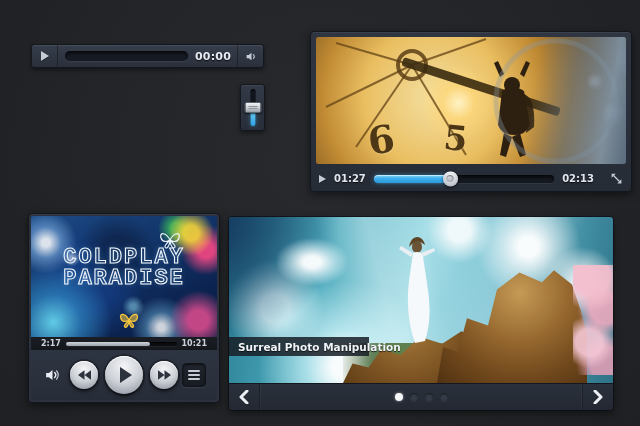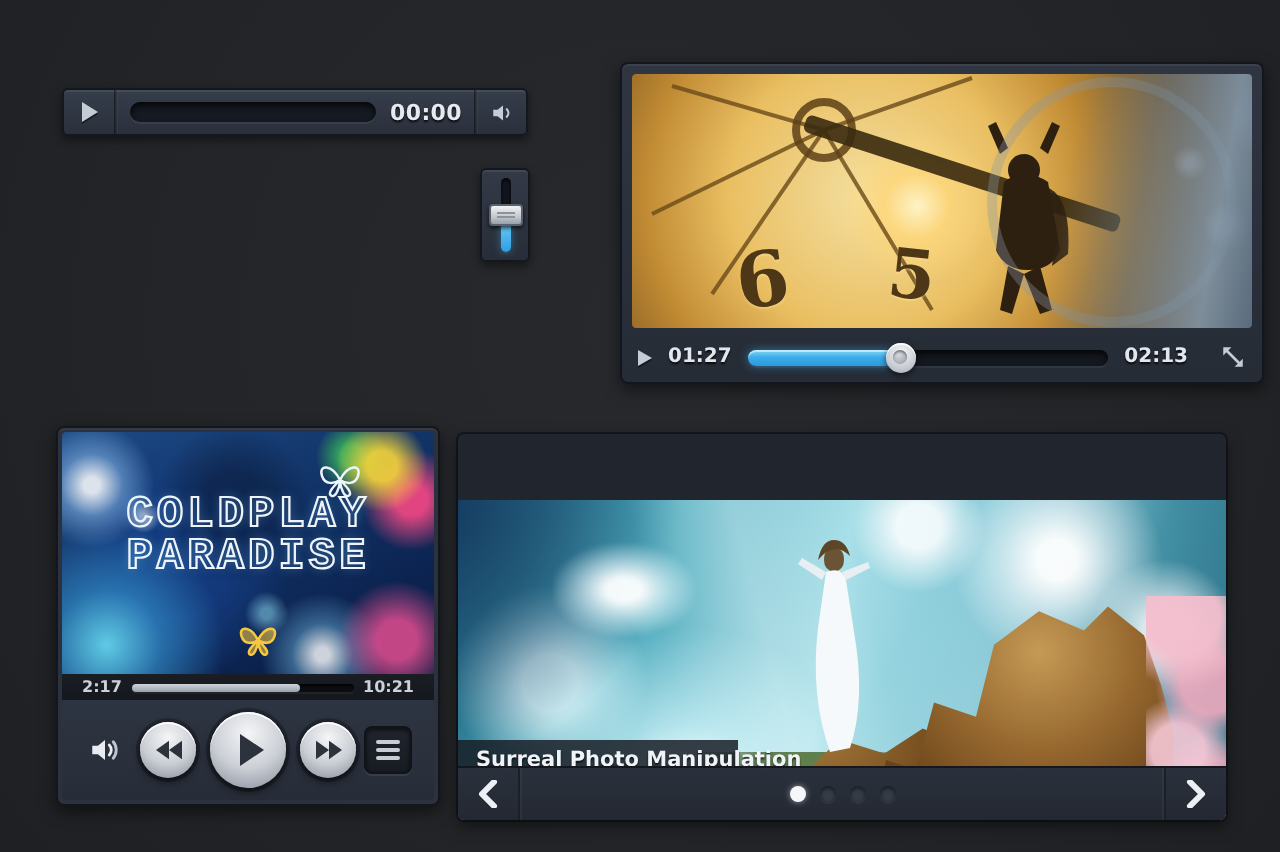--- a/index.html
+++ b/index.html
@@ -126,21 +126,21 @@
   .carousel{position:absolute;left:229px;top:217px;width:384px;height:193px;border-radius:3px;overflow:hidden;
     background:#20252e;box-shadow:0 3px 8px rgba(0,0,0,.5),0 0 0 1px #14171d;}
   .cimg{position:absolute;left:0;right:0;top:0;height:166px;overflow:hidden;
     background:
       radial-gradient(circle at -5% 0%, #13355c 0%, rgba(19,53,92,.6) 14%, rgba(0,0,0,0) 30%),
       radial-gradient(circle at 30% 90%, rgba(255,255,255,.95) 0 4%, rgba(210,245,250,.7) 12%, rgba(0,0,0,0) 28%),
       radial-gradient(circle at 78% 18%, rgba(255,255,255,.95) 0 3%, rgba(255,255,255,.55) 8%, rgba(0,0,0,0) 16%),
       radial-gradient(circle at 60% 8%, rgba(255,255,255,.85) 0 4%, rgba(0,0,0,0) 12%),
       radial-gradient(circle at 92% 40%, rgba(255,255,255,.8) 0 3%, rgba(0,0,0,0) 10%),
       radial-gradient(circle at 12% 55%, rgba(235,252,255,.8) 0 4%, rgba(0,0,0,0) 14%),
-      linear-gradient(100deg, #2a7d93 0%, #49a7ba 22%, #a8dfe8 48%, #7cc4d4 66%, #3f8ba0 88%, #2e7287 100%); margin-top: 33px;}
+      linear-gradient(100deg, #2a7d93 0%, #49a7ba 22%, #a8dfe8 48%, #7cc4d4 66%, #3f8ba0 88%, #2e7287 100%);}
   .cimg::before{content:"";position:absolute;inset:0;
     background:linear-gradient(75deg, rgba(255,255,255,0) 30%, rgba(255,255,255,.25) 42%, rgba(255,255,255,0) 55%),
       linear-gradient(115deg, rgba(255,255,255,0) 55%, rgba(255,255,255,.18) 66%, rgba(255,255,255,0) 78%);}
   .rocks2{position:absolute;right:26px;bottom:0;width:150px;height:120px;
     background:radial-gradient(circle at 55% 25%, #c59a55 0%, #96682f 40%, #70481c 70%, #503112 100%);
     clip-path:polygon(0 100%,4% 70%,14% 74%,20% 46%,34% 52%,40% 22%,55% 8%,70% 16%,78% 6%,90% 18%,96% 40%,100% 60%,100% 100%);}
   .rocks1{position:absolute;right:110px;bottom:0;width:160px;height:70px;
     background:radial-gradient(circle at 40% 20%, #a87b3c 0%, #7d5423 45%, #573812 85%);
     clip-path:polygon(0 100%,6% 72%,16% 78%,24% 52%,36% 60%,48% 34%,62% 44%,74% 26%,88% 40%,100% 58%,100% 100%);}
   .greens{position:absolute;right:150px;bottom:0;width:120px;height:40px;

